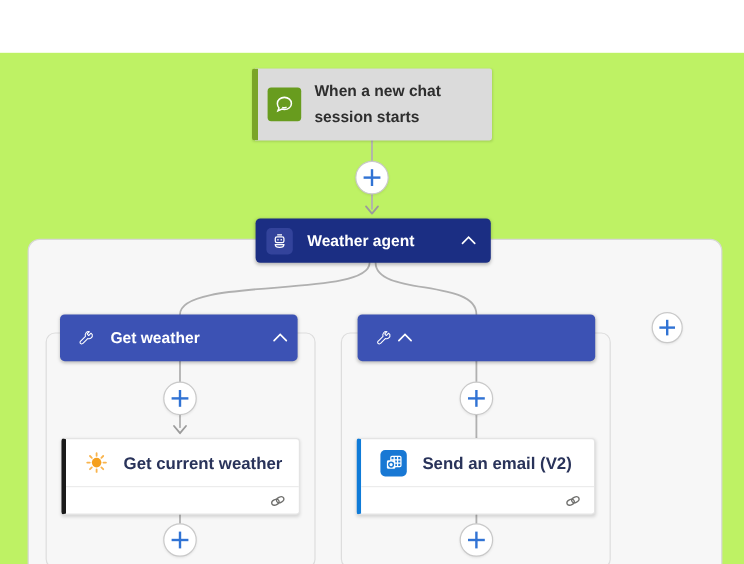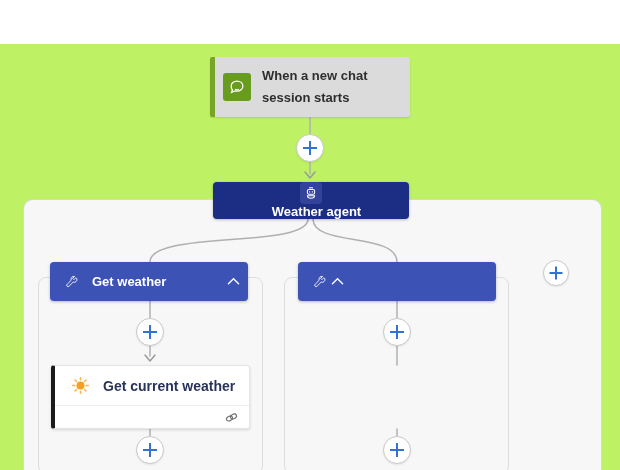--- a/index.html
+++ b/index.html
@@ -92,21 +92,21 @@
       <svg width="18" height="18" viewBox="0 0 20 20" fill="none" stroke="#ffffff" stroke-width="1.4">
         <path d="M10 3.5c3.7 0 6.5 2.4 6.5 5.6 0 3.1-2.8 5.6-6.5 5.6-.8 0-1.6-.1-2.3-.4L4 16l1-2.7c-1-1-1.5-2.4-1.5-4.2C3.5 5.9 6.3 3.5 10 3.5z"></path>
         <path d="M8 12.7c1.2.6 2.9.5 4-.3"></path>
       </svg>
     </span>
     <span class="t-title">When a new chat session starts</span>
   </div>
 
   <div class="plus" style="left:296px;top:90px;"></div>
 
-  <div class="hdr agent" style="background: rgb(27, 46, 131); flex-direction: column;">
+  <div class="hdr agent" style="background: rgb(27, 46, 131);">
     <span class="icon-sq" style="background: rgb(51, 67, 155);">
       <svg width="16" height="16" viewBox="0 0 20 20" fill="none" stroke="#ffffff" stroke-width="1.3">
         <path d="M7.5 3.5 H12.5"></path>
         <rect x="5.5" y="5.5" width="9" height="6" rx="1.8"></rect>
         <path d="M8.3 7.7 V9.3 M11.7 7.7 V9.3"></path>
         <path d="M5.5 13.5 c0 2 2 3 4.5 3 s4.5-1 4.5-3z"></path>
       </svg>
     </span>
     <span class="h-title">Weather agent</span>
     <span class="chev">
@@ -163,19 +163,44 @@
         <svg width="15" height="15" viewBox="0 0 16 16" fill="none" stroke="#70706e" stroke-width="1.2">
           <g transform="rotate(-28 8 8)">
             <ellipse cx="5.6" cy="8" rx="3.4" ry="2.4"></ellipse>
             <ellipse cx="10.4" cy="8" rx="3.4" ry="2.4"></ellipse>
           </g>
         </svg>
       </span>
     </div>
   </div>
 
+  <div class="action r" style="border-left-color: rgb(15, 123, 216);">
+    <div class="a-row">
+      <span class="icon-sq" style="background: rgb(24, 120, 212);">
+        <svg width="15" height="15" viewBox="0 0 16 16">
+          <g fill="none" stroke="#ffffff" stroke-width="1.1">
+            <rect x="5" y="2.5" width="9" height="9" rx="1"></rect>
+            <path d="M8 2.5 V11.5 M11 2.5 V11.5 M5 5.5 H14 M5 8.5 H14"></path>
+          </g>
+          <rect x="1.5" y="6" width="7.5" height="7.5" rx="1.2" fill="#ffffff"></rect>
+          <circle cx="5.25" cy="9.75" r="2.1" fill="none" stroke="#1878d4" stroke-width="1.3"></circle>
+        </svg>
+      </span>
+      <span class="a-title" style="color: rgb(41, 51, 90);">Send an email (V2)</span>
+    </div>
+    <div class="a-foot">
+      <span style="display:flex;">
+        <svg width="15" height="15" viewBox="0 0 16 16" fill="none" stroke="#70706e" stroke-width="1.2">
+          <g transform="rotate(-28 8 8)">
+            <ellipse cx="5.6" cy="8" rx="3.4" ry="2.4"></ellipse>
+            <ellipse cx="10.4" cy="8" rx="3.4" ry="2.4"></ellipse>
+          </g>
+        </svg>
+      </span>
+    </div>
+  </div>
 
   <div class="plus" style="left:136px;top:392px;"></div>
   <div class="plus" style="left:383px;top:392px;"></div>
 
   <div class="plus small" style="left:543px;top:216px;"></div>
 
 </div>
 
 </body></html>

